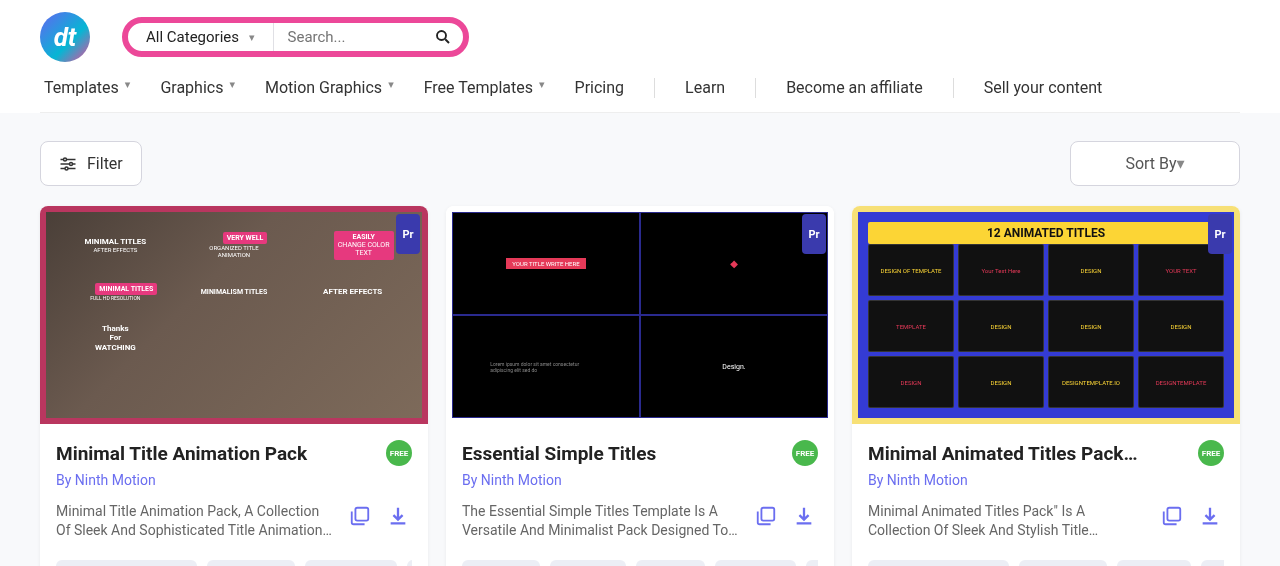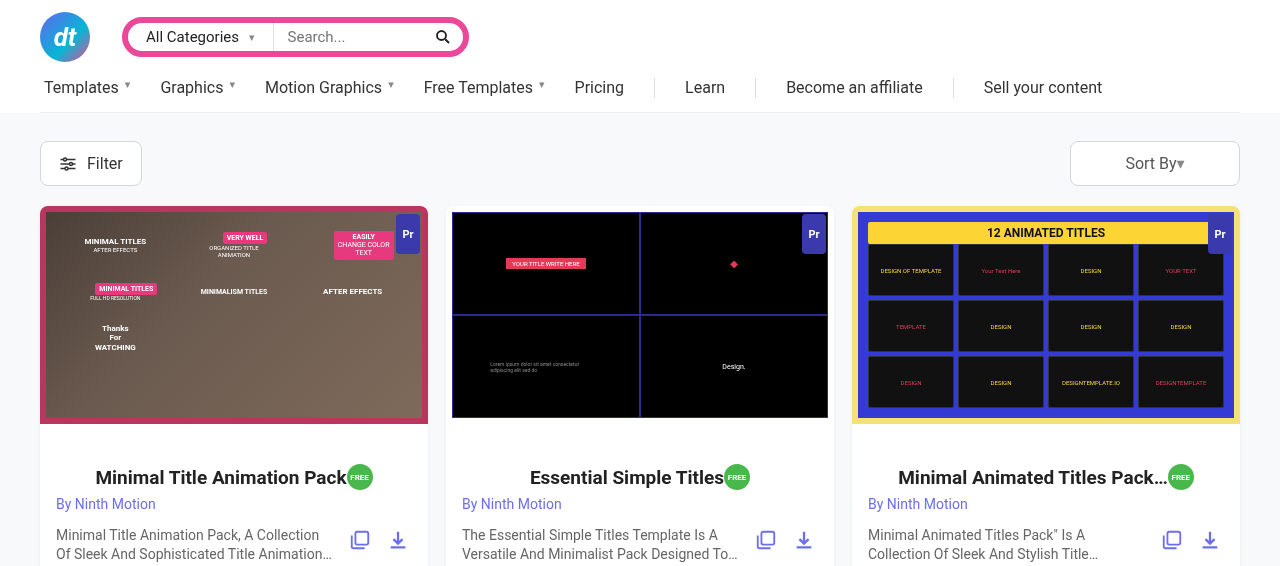--- a/index.html
+++ b/index.html
@@ -36,21 +36,21 @@
 
 .t2 { background: #000; display: grid; grid-template-columns: 1fr 1fr; grid-template-rows: 1fr 1fr; }
 .t2 > div { border: 1px solid #2a2a8f; display: flex; align-items: center; justify-content: center; font-size: 7px; color: #fff; }
 .t2 .red-label { background: #e53958; padding: 2px 6px; font-size: 6px; }
 
 .t3 { background: #343bd4; padding: 10px; display: flex; flex-direction: column; gap: 0; }
 .t3-title { background: #fcd535; color: #111; font-weight: 700; text-align: center; padding: 4px; font-size: 12px; border-radius: 2px; }
 .t3-grid { flex: 1; display: grid; grid-template-columns: repeat(4,1fr); grid-template-rows: repeat(3,1fr); gap: 4px; }
 .t3-cell { border: 1px solid rgba(255,255,255,0.15); display: flex; align-items: center; justify-content: center; font-size: 6px; color: #fcd535; background: #111; border-radius: 2px; }
 .card-body { padding: 16px 16px 14px 16px; flex: 1; display: flex; flex-direction: column; gap: 6px; }
-.title-row { display: flex; justify-content: center; align-items: center; margin-top: 24px; }
+.title-row { display: flex; justify-content: space-between; align-items: center; }
 .card-title { font-size: 19px; font-weight: 700; color: #222; }
 .free-badge { width: 26px; height: 26px; background: #49b84c; border-radius: 50%; color: #fff; font-size: 8px; font-weight: 700; display: flex; align-items: center; justify-content: center; position: relative; }
 .free-badge::before { content: ""; position: absolute; inset: -2px; border-radius: 50%; background: radial-gradient(circle, #49b84c 60%, transparent 61%); z-index: -1; }
 .author { color: #6b6ef0; font-size: 14px; }
 .desc-row { display: flex; gap: 10px; align-items: flex-start; margin-top: 8px; }
 .desc { font-size: 14px; color: #666; line-height: 1.35; flex: 1; display: -webkit-box; -webkit-line-clamp: 2; -webkit-box-orient: vertical; overflow: hidden; }
 .icon-btn { width: 28px; height: 28px; display: flex; align-items: center; justify-content: center; color: #6b6ef0; cursor: pointer; }
 .tags { display: flex; gap: 10px; margin-top: 14px; overflow: hidden; }
 .tag { background: #eceef5; color: #666; padding: 8px 14px; border-radius: 6px; font-size: 14px; white-space: nowrap; cursor: pointer; }
 </style>

